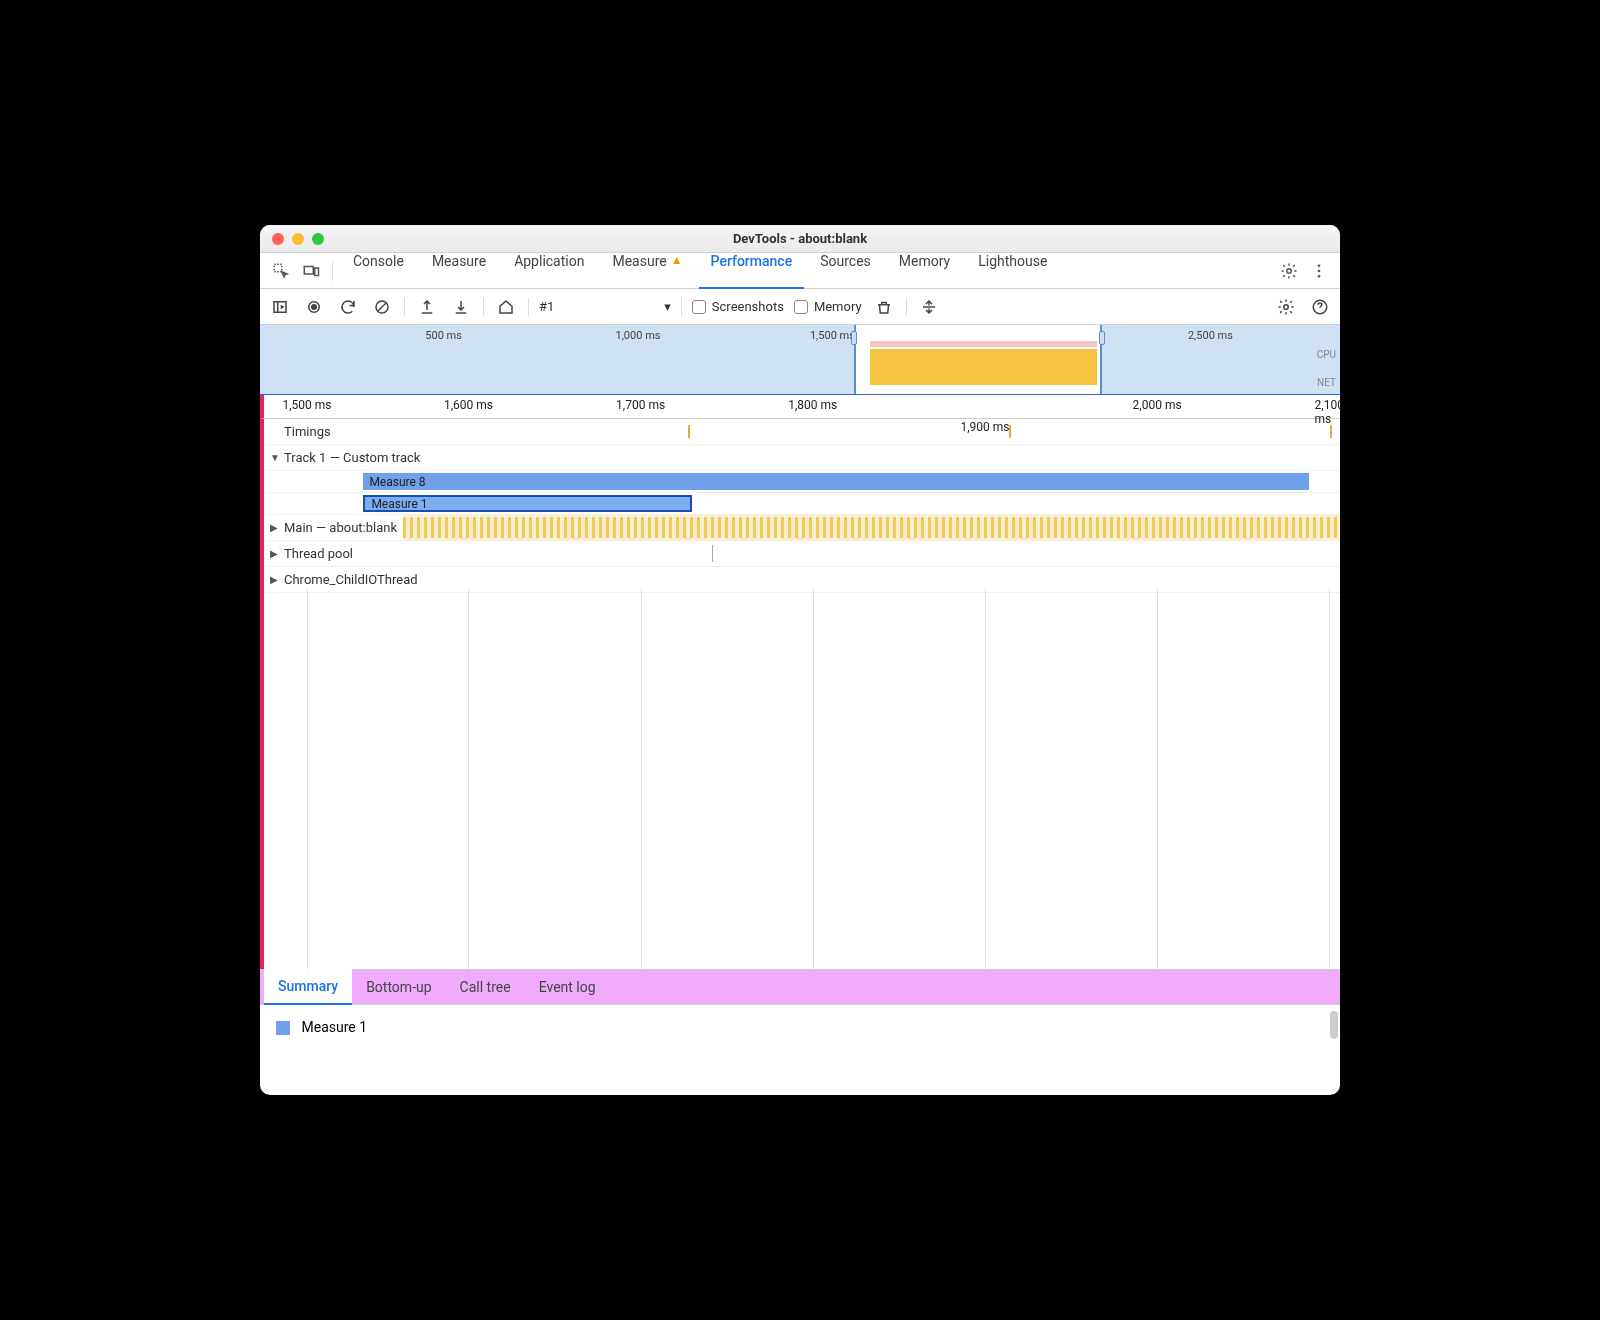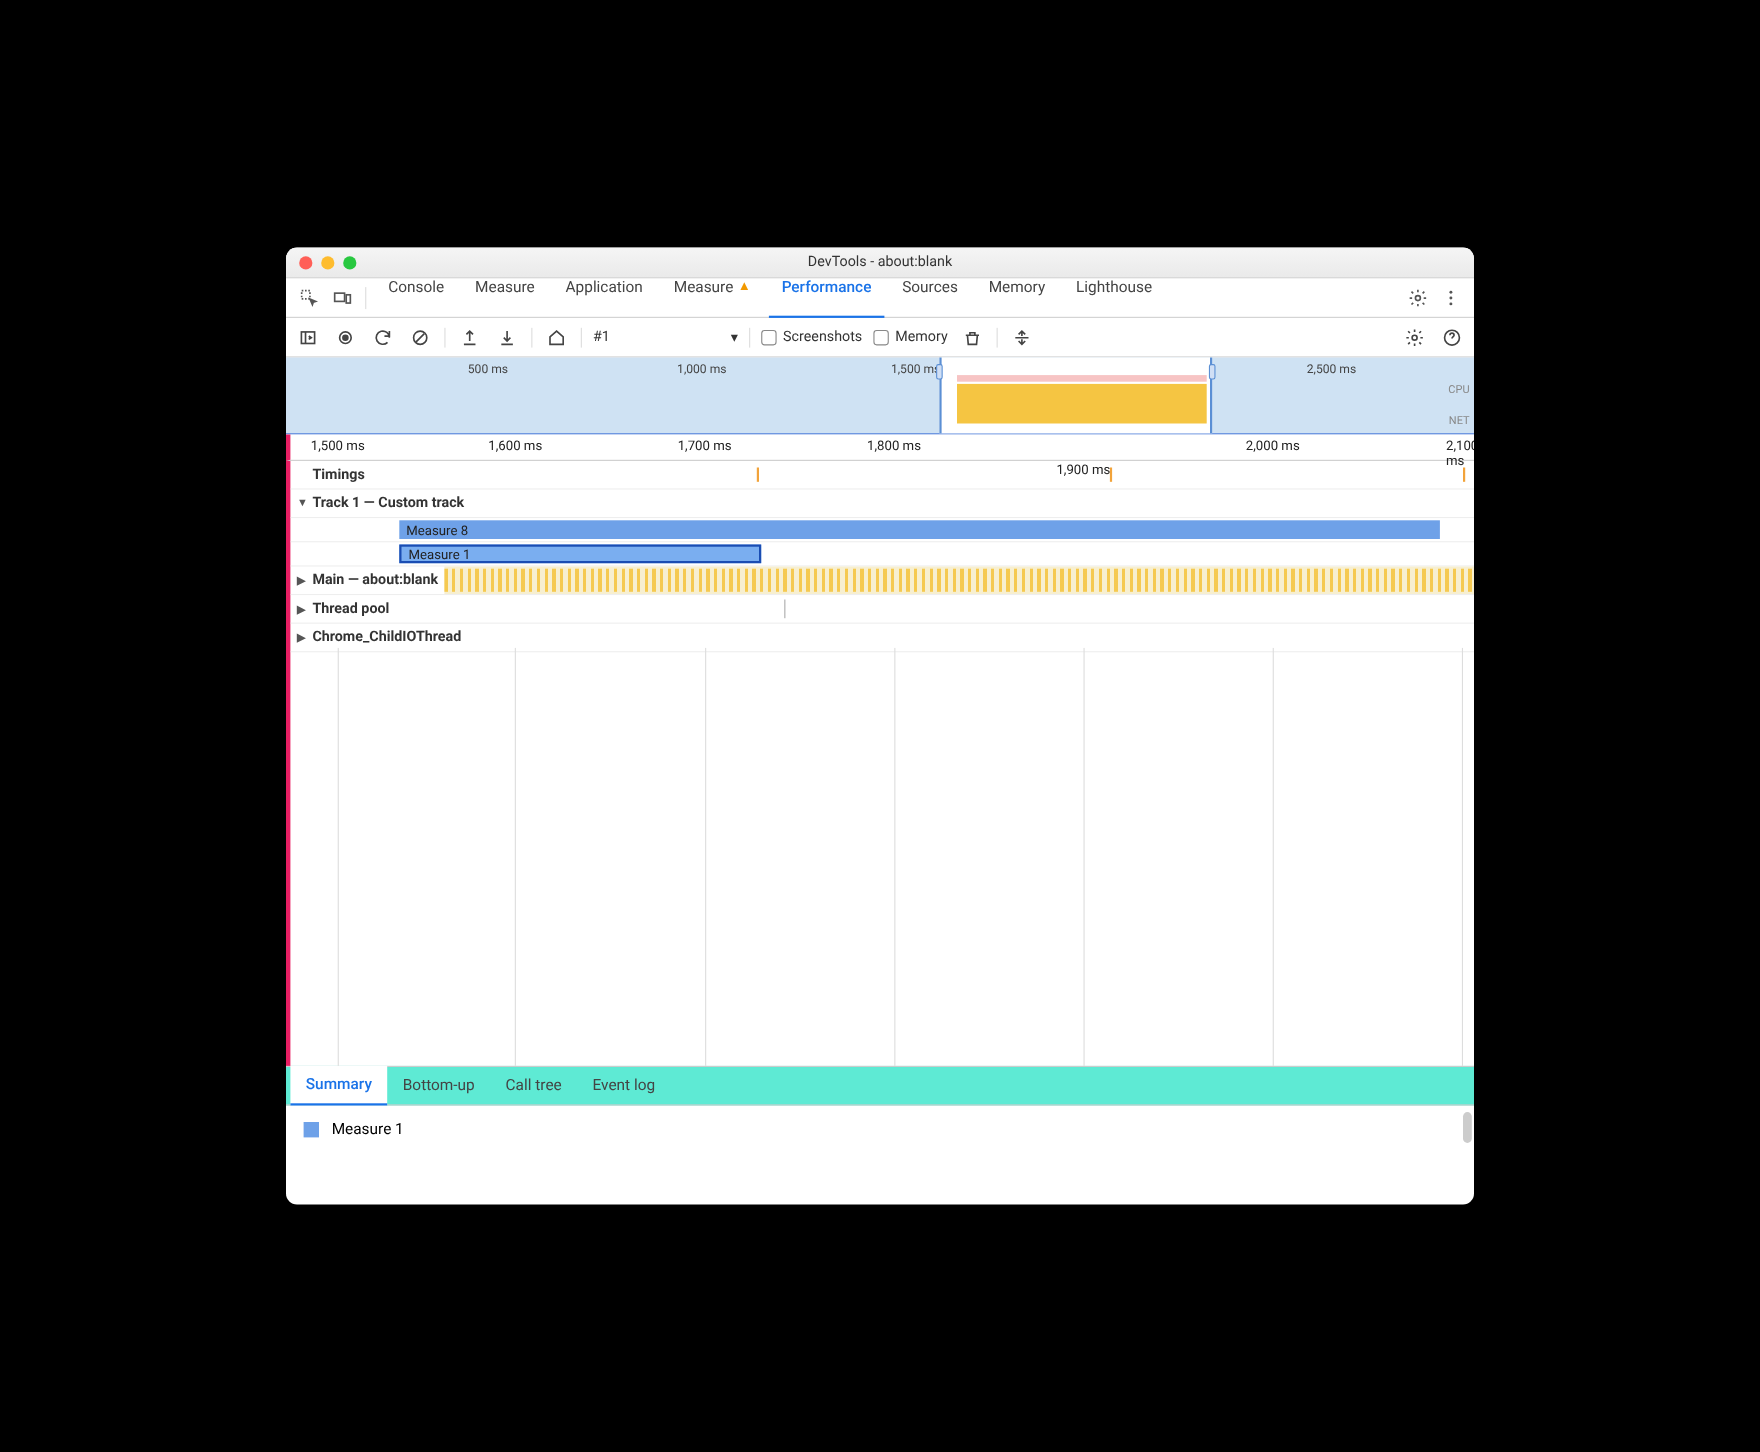--- a/index.html
+++ b/index.html
@@ -2,21 +2,21 @@
 <html><head>
 <meta charset="utf-8">
 <style>
   * { box-sizing: border-box; margin: 0; padding: 0; font-family: -apple-system, BlinkMacSystemFont, "Segoe UI", Roboto, sans-serif; }
   body { background: #000; width: 1600px; height: 1320px; display: flex; align-items: center; justify-content: center; }
   .window { width: 1080px; height: 870px; background: #fff; border-radius: 10px; overflow: hidden; box-shadow: 0 20px 60px rgba(0,0,0,.5); display: flex; flex-direction: column; }
   .titlebar { height: 28px; background: linear-gradient(#f5f5f5,#eaeaea); border-bottom: 1px solid #d0d0d0; display: flex; align-items: center; padding: 0 12px; position: relative; }
   .traffic { display: flex; gap: 8px; }
   .dot { width: 12px; height: 12px; border-radius: 50%; }
   .dot.red { background:#ff5f57; } .dot.yellow { background:#febc2e; } .dot.green { background:#28c840; }
-  .title { position: absolute; left: 0; right: 0; text-align: center; font-size: 13px; font-weight: 400; color:#333; }
+  .title { position: absolute; left: 0; right: 0; text-align: center; font-size: 13px; font-weight: 700; color:#333; }
   .tabs { height: 36px; border-bottom: 1px solid #d0d0d0; display: flex; align-items: center; padding: 0 8px; gap: 4px; font-size: 14px; color:#444; }
   .tabs .icon-btn { width: 26px; height: 26px; display:flex; align-items:center; justify-content:center; cursor:pointer; color:#555; }
   .tabs .sep { width:1px; height:20px; background:#ddd; margin:0 4px; }
   .tab { padding: 0 12px; height: 36px; display:flex; align-items:flex-start; cursor:pointer; gap:4px; }
   .tab.active { color:#1a73e8; border-bottom: 2px solid #1a73e8; font-weight:500; }
   .spacer { flex:1; }
   .warn-tri { color:#f29900; font-size:12px; }
   .toolbar { height: 36px; border-bottom:1px solid #d0d0d0; display:flex; align-items:center; padding: 0 8px; gap:10px; font-size:13px; color:#333; }
   .toolbar .icon-btn { width:24px; height:24px; display:flex; align-items:center; justify-content:center; cursor:pointer; color:#444; }
   .toolbar .vsep { width:1px; height:18px; background:#ddd; }
@@ -26,31 +26,31 @@
   .overview .tick { position:absolute; top:4px; font-size:11px; color:#444; transform:translateX(-50%); }
   .ov-right-lbl { position:absolute; right:4px; font-size:10px; color:#888; }
   .ov-sel { position:absolute; top:0; bottom:0; background:#fff; border-left:2px solid #5b8fd4; border-right:2px solid #5b8fd4; }
   .ov-handle { position:absolute; top:6px; width:6px; height:14px; background:#d0dff5; border:1px solid #5b8fd4; border-radius:2px; }
   .ov-flame { position:absolute; top:24px; height:36px; background:#f5c542; }
   .ov-pink { position:absolute; top:16px; height:6px; background:#f7c4c4; }
   .ruler { height:24px; border-bottom:1px solid #ccc; position:relative; font-size:12px; color:#222; background:#fff; border-left:4px solid #e81e63;}
   .ruler .rt { position:absolute; top:3px; transform:translateX(-50%); }
   .tracks { flex:1; overflow:hidden; display:flex; flex-direction:column; font-size:13px; color:#333; position:relative; border-left:4px solid #e81e63; }
   .track-row { display:flex; align-items:center; height:26px; border-bottom:1px solid #eee; }
-  .row-label { display:flex; align-items:center; gap:4px; padding:0 6px; white-space:nowrap;font-weight:bold; }
+  .row-label { display:flex; align-items:center; gap:4px; padding:0 6px; white-space:nowrap; }
   .disc { font-size:10px; color:#555; display:inline-block; width:10px; }
   .flame-area { flex:1; position:relative; height:100%; }
   .bar { position:absolute; top:2px; bottom:2px; background:#6ea1e8; color:#222; font-size:12px; padding:0 6px; display:flex; align-items:center; overflow:hidden; }
   .bar.sel { border:2px solid #1a4db3; background:#7aaef0; }
   .tick-row { position:relative; flex:1; height:100%; }
   .vt { position:absolute; top:0; bottom:0; width:1px; background:#ddd; }
   .main-stripes { position:absolute; top:2px; bottom:2px; left:0; right:0; background:repeating-linear-gradient(90deg,#f5c542 0,#f5c542 3px,transparent 3px,transparent 7px); opacity:.9; }
   .main-bg { position:absolute; top:0; bottom:0; left:0; right:0; background:#f7efd0; }
   .gpu-tick { position:absolute; top:3px; bottom:3px; width:1px; background:#1eae5a; }
-  .details-tabs { height:36px; border-top:1px solid #ccc; border-bottom:1px solid #ccc; display:flex; align-items:center; padding:0 4px; font-size:14px; background:#5eead4; }
+  .details-tabs { height:36px; border-top:1px solid #ccc; border-bottom:1px solid #ccc; display:flex; align-items:center; padding:0 4px; font-size:14px; background:#f0abfc; }
   .dtab { padding:0 14px; height:36px; display:flex; align-items:center; cursor:pointer; color:#444; }
   .dtab.active { color:#1a73e8; border-bottom:2px solid #1a73e8; background:#fff; font-weight:500; }
   .details { padding:14px 16px; font-size:14px; display:flex; flex-direction:column; gap:10px; position:relative; flex:0 0 90px;}
   .swatch { display:inline-block; width:14px; height:14px; background:#6ea1e8; margin-right:8px; vertical-align:middle;}
   .details .scrollthumb { position:absolute; right:2px; top:6px; width:8px; height:28px; background:#ccc; border-radius:4px;}
   .kv { display:flex; gap:12px; }
   .kv .k { color:#777; }
   svg { width:18px; height:18px; }
 </style>
 </head>

